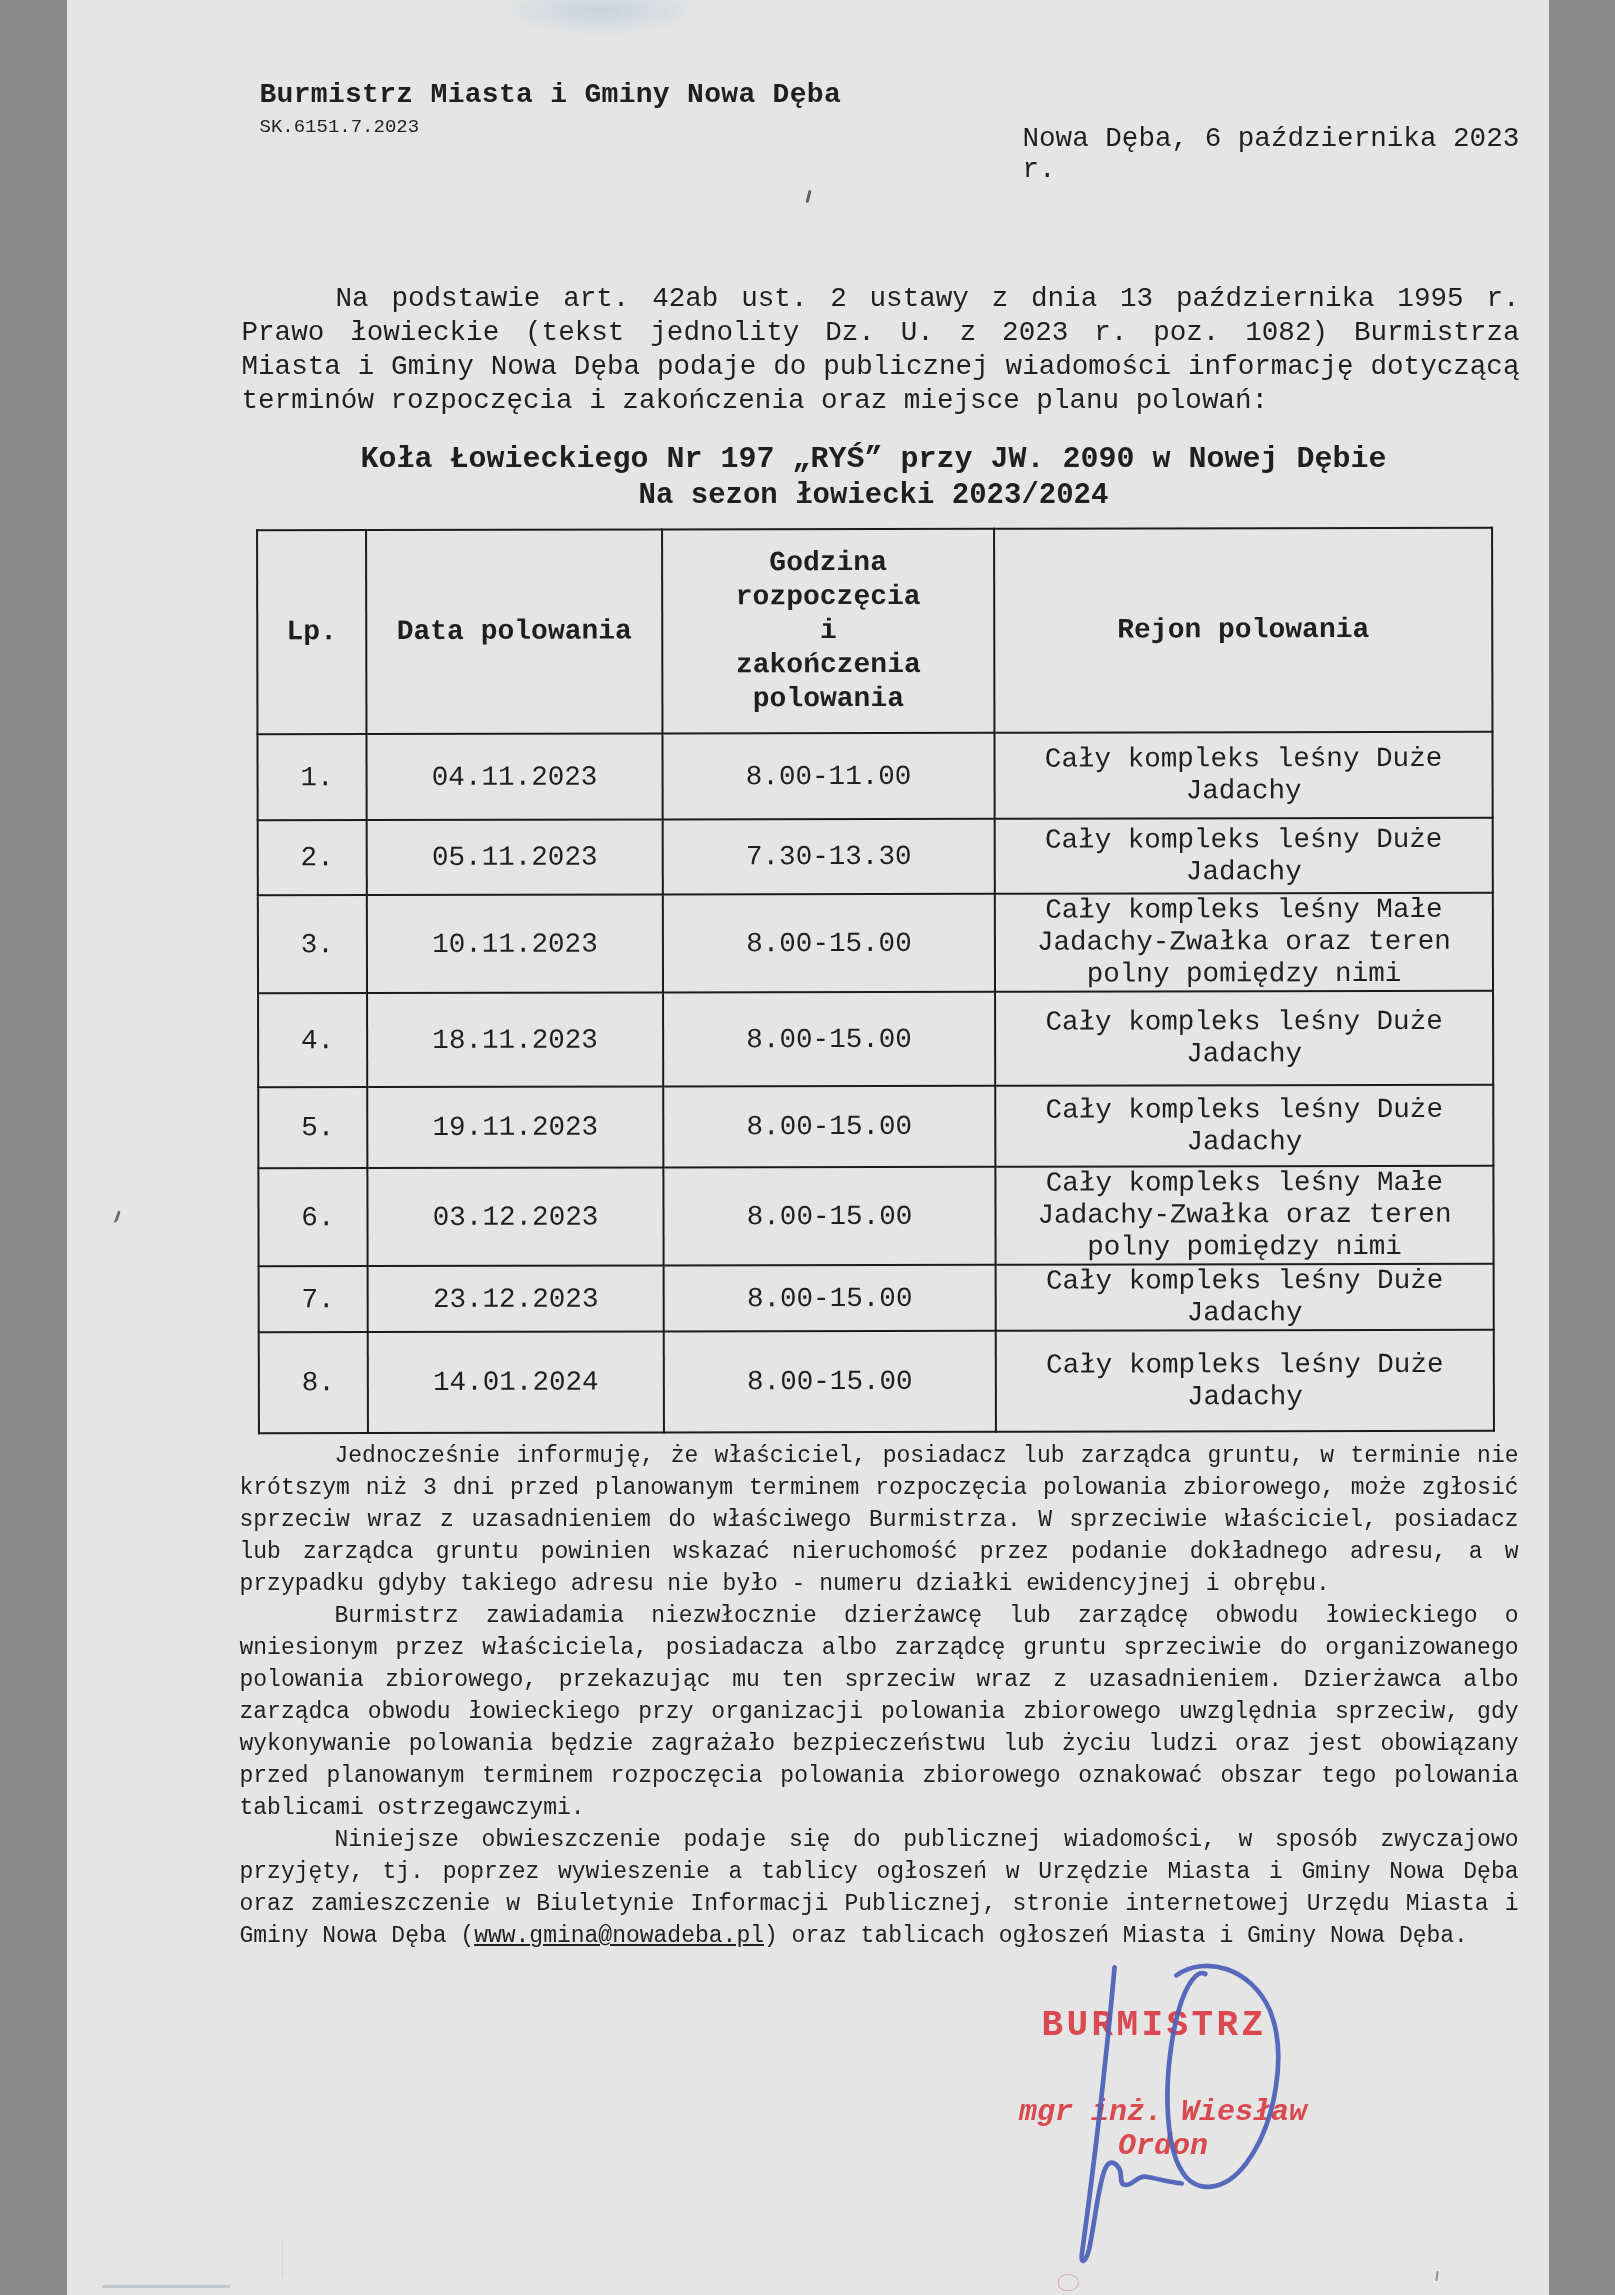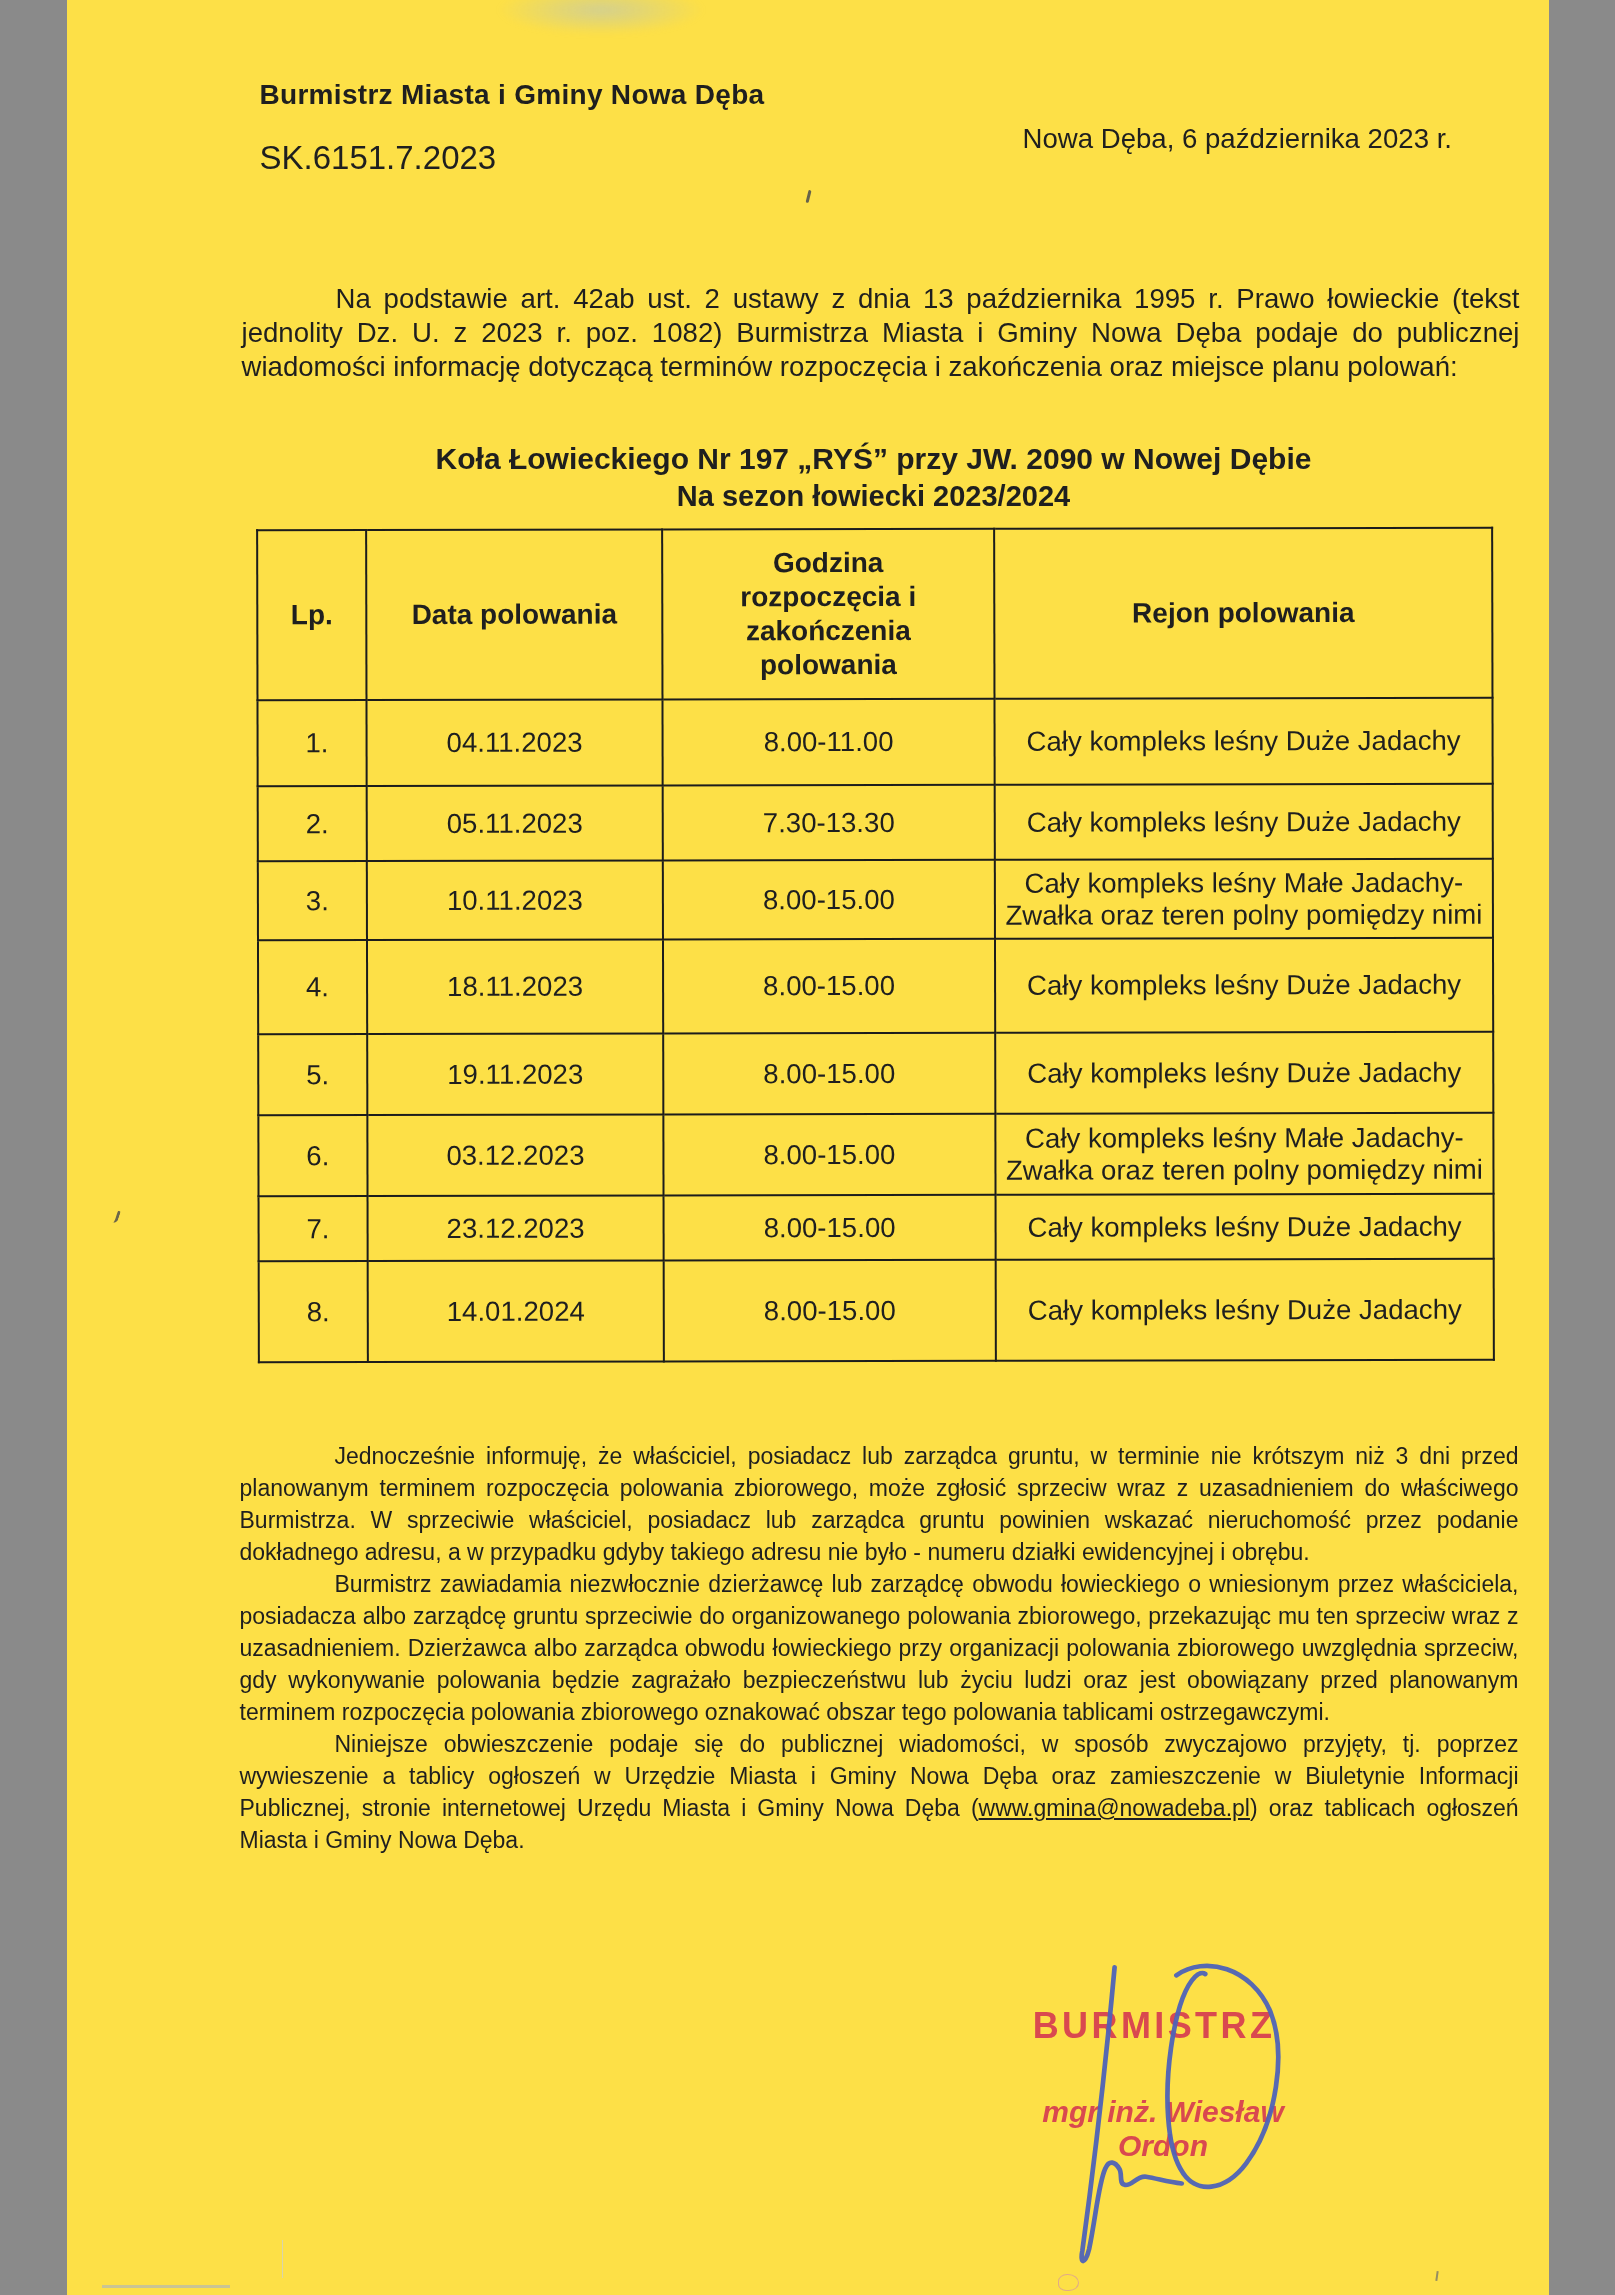--- a/index.html
+++ b/index.html
@@ -1,21 +1,21 @@
 <!DOCTYPE html>
 <html style="font-size:10.8px"><head>
 <meta charset="utf-8">
 <style>
   html,body { margin:0; padding:0; background:#8a8a8a; }
   .page {
     position:relative;
     width:1482px; height:2295px;
     margin:0 auto;
-    background:#fde047;
-    font-family:Liberation Sans, sans-serif;
+    background:#e5e5e5;
+    font-family:Liberation Mono, monospace;
     color:#1f1f1f;
     overflow:hidden;
   }
 
   
   .smudge-top {
     position:absolute; left:430px; top:-15px; width:208px; height:50px;
     background:radial-gradient(ellipse at center, rgba(170,192,214,0.5) 0%, rgba(170,192,214,0) 70%);
     filter:blur(3.4px);
   }
@@ -40,21 +40,21 @@
     position:absolute; left:991px; top:2274px; width:19px; height:15px;
     border:1.3px solid #d7989e; border-radius:50% 60% 55% 45%; opacity:.75;
   }
   .artifact-tick-bottom {
     position:absolute; left:1369px; top:2271px; width:2px; height:10px;
     background:#6b6b6b; transform:rotate(8deg); opacity:.7;
   }
 
   
   .issuer      { position:absolute; left:193px; top:79px; font-size:28px; font-weight:bold; letter-spacing:0.3px; }
-  .ref-number  { position:absolute; left:193px; top:116px; font-size:33px;margin-top:23px; }
+  .ref-number  { position:absolute; left:193px; top:116px; font-size:19px; }
   .place-date  { position:absolute; left:956px; top:123px; font-size:27.6px; }
 
   
   .page-title {
     position:absolute; left:0; top:212px; width:100%;
     text-align:center; font-size:33px; font-weight:bold; letter-spacing:10px;
   }
   .intro {
     position:absolute; left:175px; top:282px; width:1278px;
     font-size:27.6px; line-height:34px; text-align:justify; text-indent:94px;

